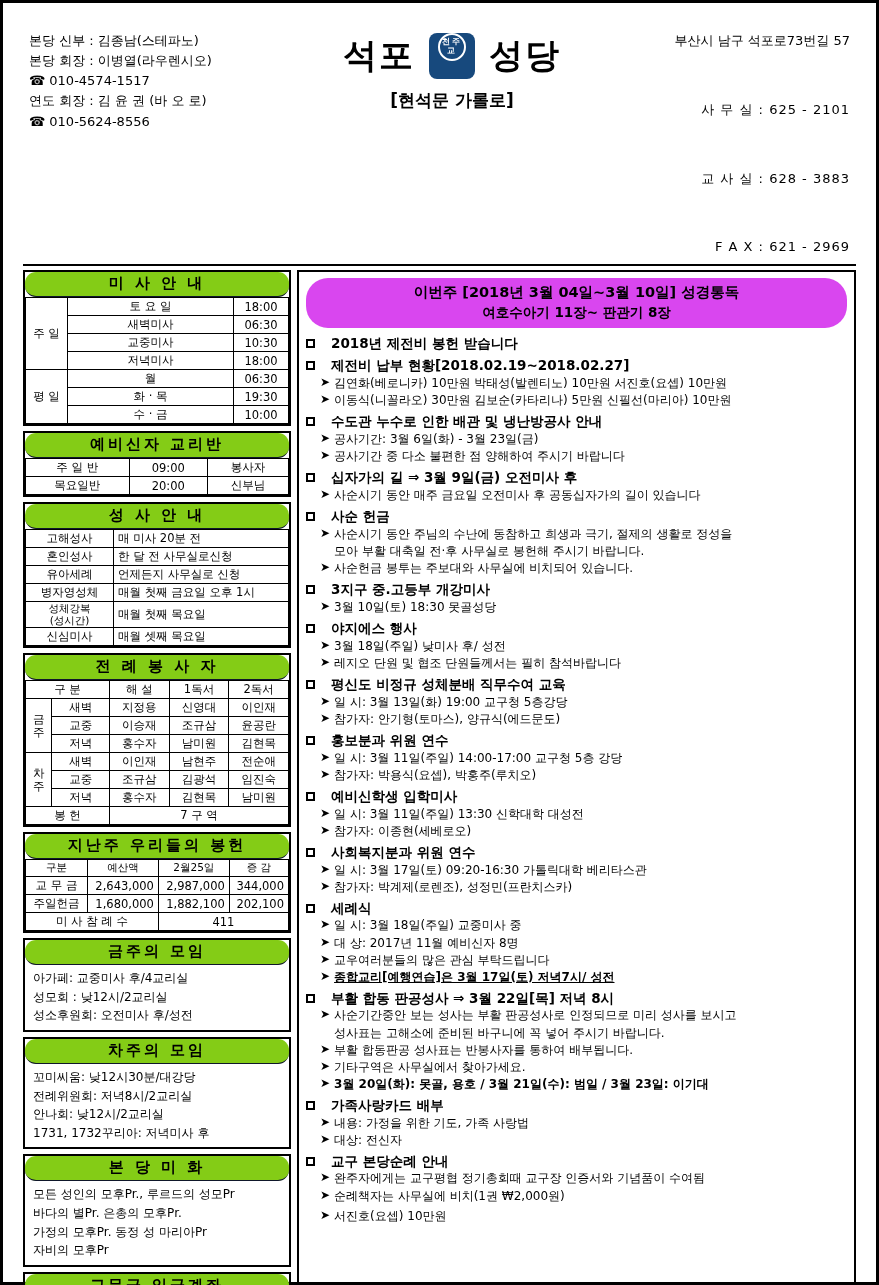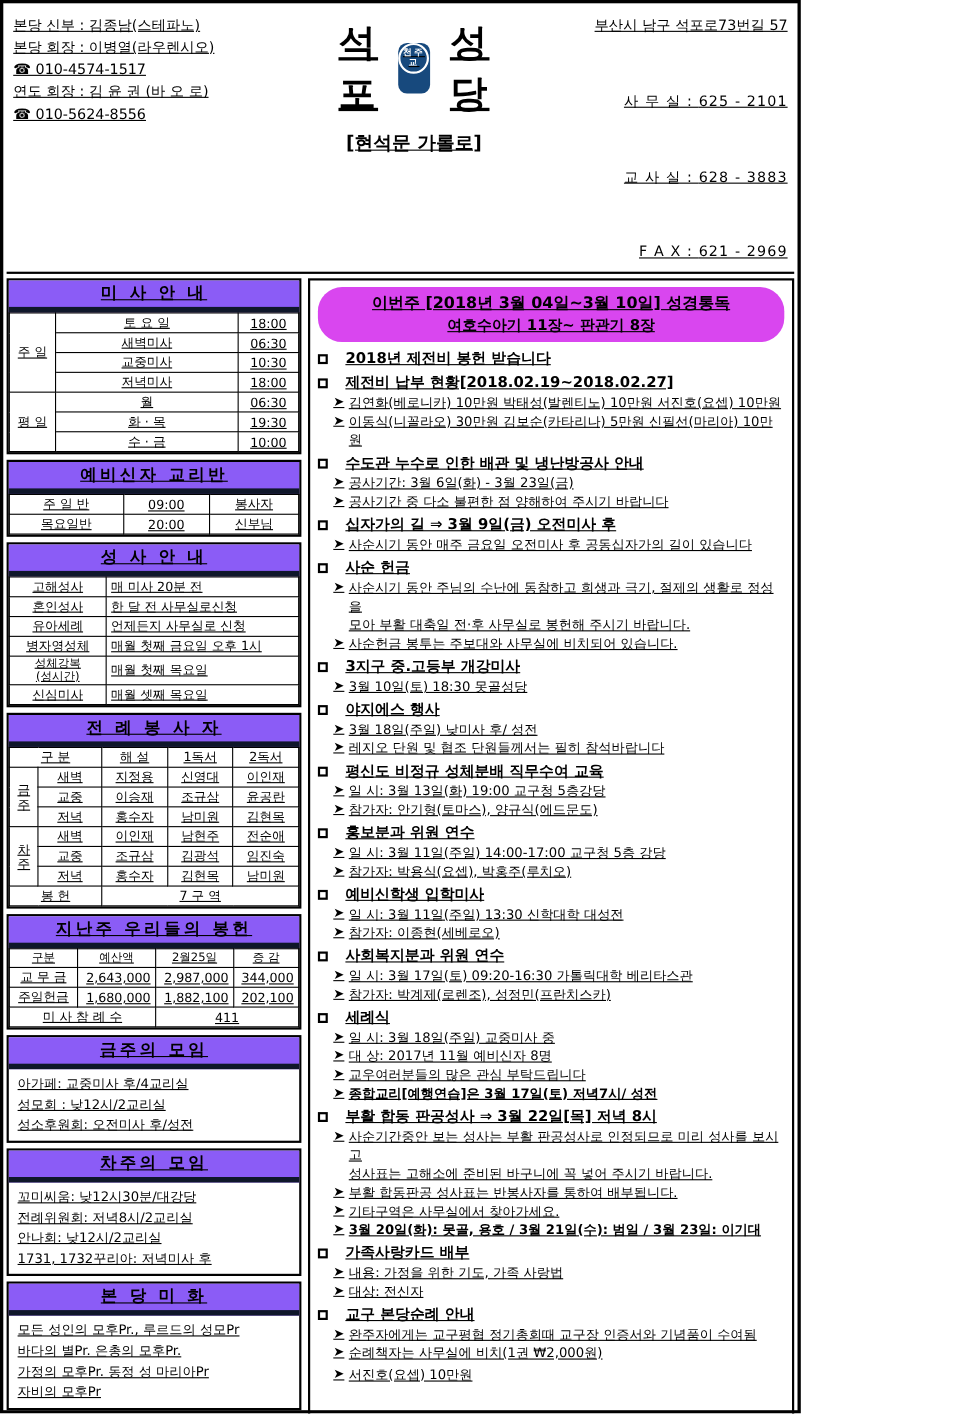--- a/index.html
+++ b/index.html
@@ -7,27 +7,26 @@
     margin: 0;
     padding: 0;
     font-family: "DejaVu Sans", "Liberation Sans", sans-serif;
     background: #ffffff;
     width: 879px;
     height: 1285px;
     font-size: 12px;
     color: #000;
   }
   .page {
-    width: 728px;
+    width: 879px;
     height: 1285px;
     border: 3px solid #000;
-    padding: 3px;
+    padding: 20px;
     display: flex;
     flex-direction: column;
-    text-decoration: underline;
   }
   
   .header {
     display: flex;
     align-items: stretch;
     border-bottom: 2px solid #000;
     padding: 4px 6px 6px 6px;
   }
   .hdr-left {
     width: 295px;
@@ -104,27 +103,28 @@
   .col-right {
     flex: 1;
     border: 2px solid #000;
     padding: 6px 7px;
     overflow: hidden;
   }
 
   
   .box { border: 2px solid #000; }
   .box-title {
-    background: #8b5cf6;
+    background: #84cc16;
     text-align: center;
     font-weight: bold;
     font-size: 15px;
     padding: 2px 0 3px 0;
-    border-bottom: 5px solid #0f172a;
+    border-bottom: 1px solid #0f172a;
     letter-spacing: 3px;
+    border-radius: 11px;
   }
   table.grid {
     width: 100%;
     border-collapse: collapse;
     font-size: 11.5px;
   }
   table.grid td, table.grid th {
     border: 1px solid #000;
     padding: 1px 3px;
     text-align: center;

